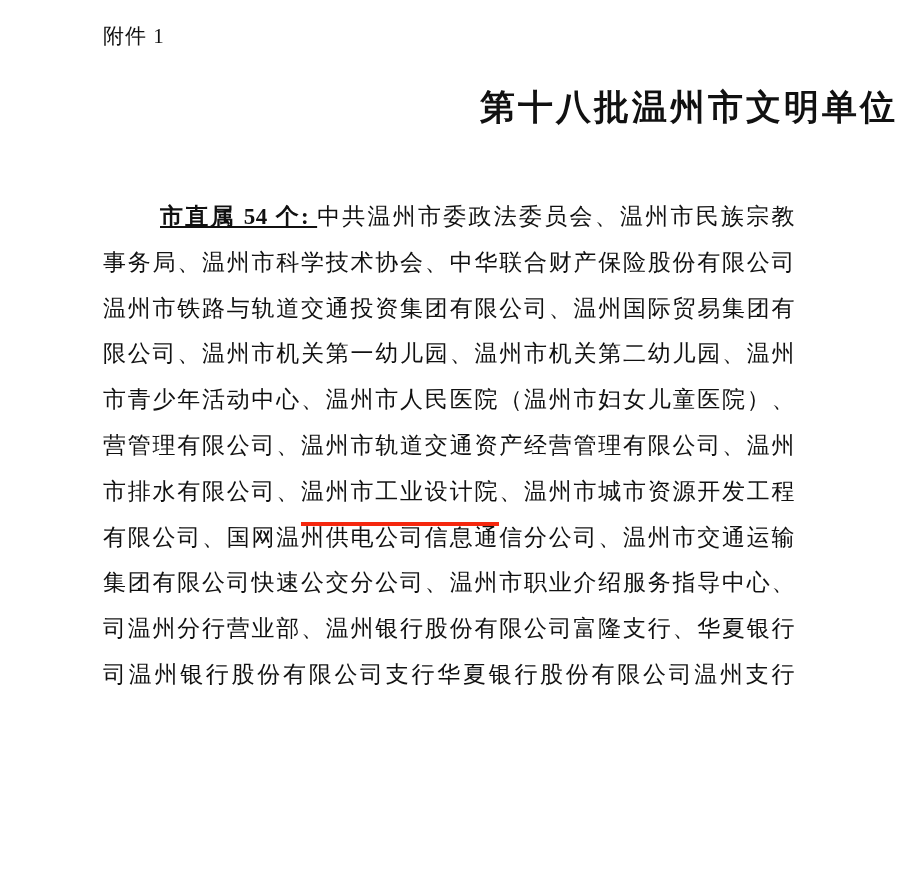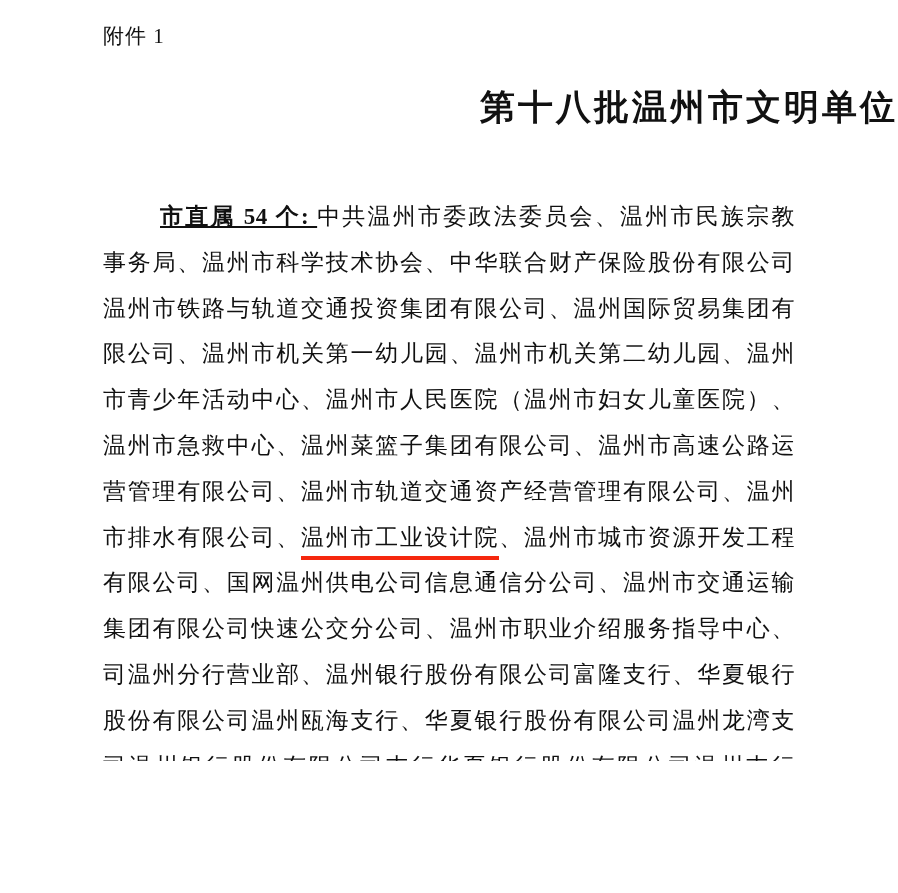--- a/index.html
+++ b/index.html
@@ -52,38 +52,36 @@
   }
   .line.indent {
     text-indent: 57px;
   }
   .bold {
     font-weight: bold;
     text-decoration: underline;
   }
   .red-underline {
     border-bottom: 4px solid var(--underline-red, #f5270e);
-    padding-bottom: 6px;
+    padding-bottom: 18px;
     margin-top: 12px;
   }
 </style>
 </head>
 <body>
 
 <div class="page">
   <div class="attachment">附件 1</div>
   <h1 class="title">第十八批温州市文明单位</h1>
   <div class="body-text">
       <div class="line indent"><span class="bold">市直属 54 个: </span><span>中共温州市委政法委员会、温州市民族宗教</span></div>
       <div class="line"><span>事务局、温州市科学技术协会、中华联合财产保险股份有限公司</span></div>
       <div class="line"><span>温州市铁路与轨道交通投资集团有限公司、温州国际贸易集团有</span></div>
       <div class="line"><span>限公司、温州市机关第一幼儿园、温州市机关第二幼儿园、温州</span></div>
       <div class="line"><span>市青少年活动中心、温州市人民医院（温州市妇女儿童医院）、</span></div>
-      <div class="line"><span>温州市急救中心、温州菜篮子集团有限公司、温州市高速公路运</span></div>
       <div class="line"><span>营管理有限公司、温州市轨道交通资产经营管理有限公司、温州</span></div>
       <div class="line"><span>市排水有限公司、</span><span class="red-underline">温州市工业设计院</span><span>、温州市城市资源开发工程</span></div>
       <div class="line"><span>有限公司、国网温州供电公司信息通信分公司、温州市交通运输</span></div>
       <div class="line"><span>集团有限公司快速公交分公司、温州市职业介绍服务指导中心、</span></div>
       <div class="line"><span>司温州分行营业部、温州银行股份有限公司富隆支行、华夏银行</span></div>
-      <div class="line"><span>股份有限公司温州瓯海支行、华夏银行股份有限公司温州龙湾支</span></div>
       <div class="line clipped"><span>司温州银行股份有限公司支行华夏银行股份有限公司温州支行</span></div>
     </div>
 </div>
 
 </body></html>

